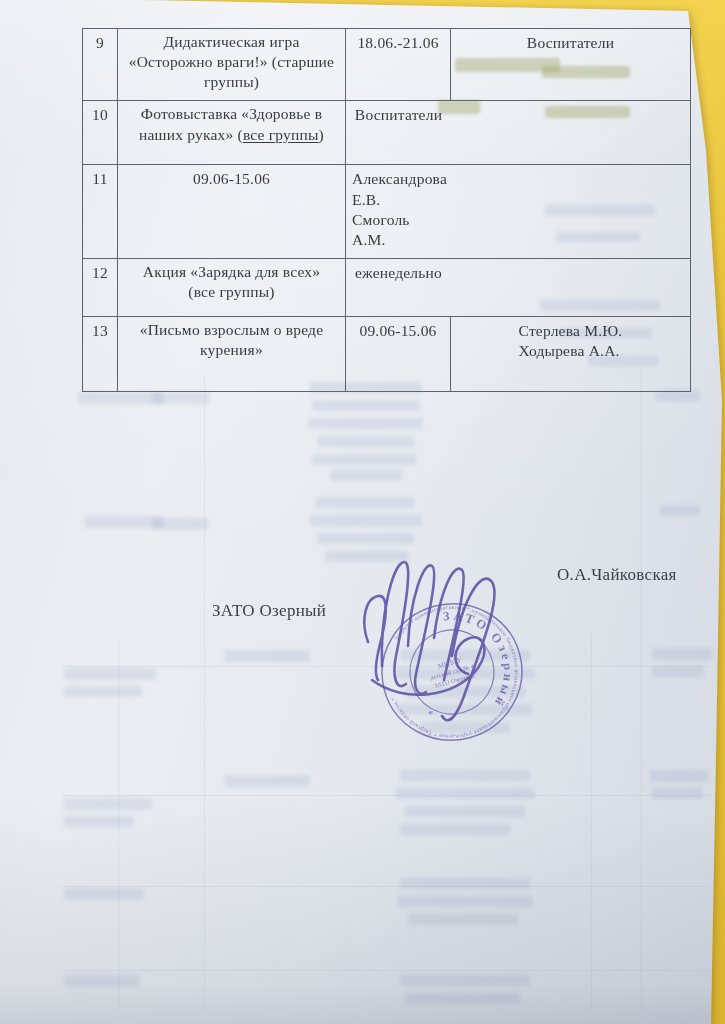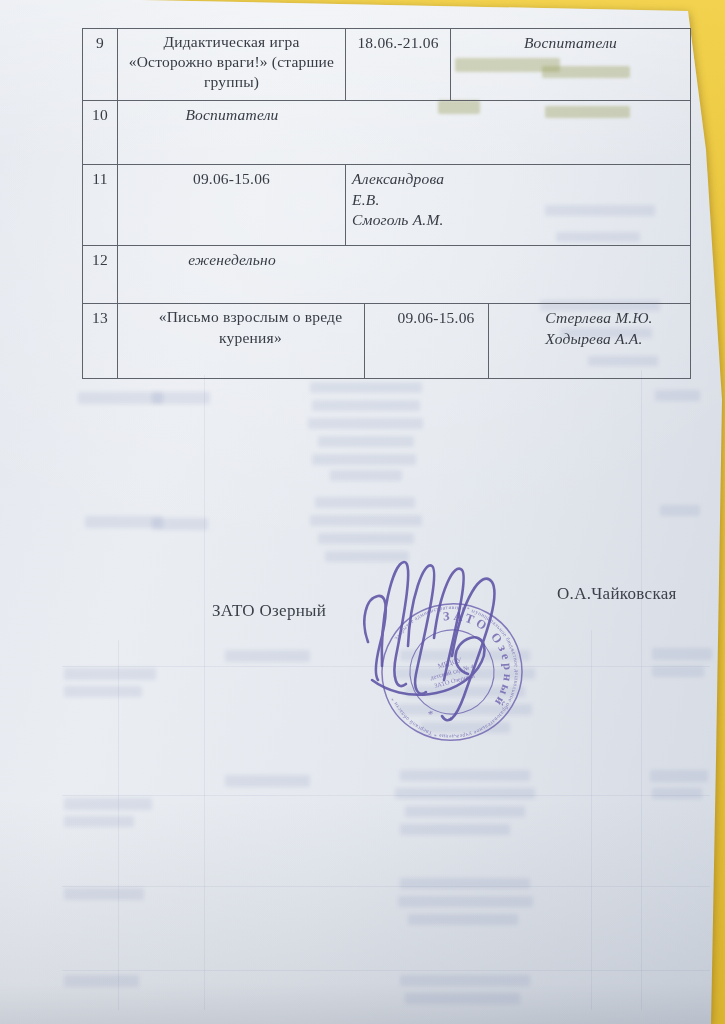--- a/index.html
+++ b/index.html
@@ -27,33 +27,33 @@
   .bl.v{background:rgba(95,108,150,.09); filter:blur(.6px);}
 
   
   .etable{
     position:absolute; left:82px; top:28px; width:607px;
     border:1.4px solid #5e636b; border-bottom:none;
     color:#363b44; font-size:15.5px; line-height:1.3; letter-spacing:.2px;
   }
   .trow{display:grid; grid-template-columns:35px 228px 105px 1fr; border-bottom:1.4px solid #5e636b;}
   .cell{border-right:1.4px solid #5e636b; padding:3px 6px 8px 6px; box-sizing:border-box;}
-  .cell:last-child{border-right:none;font-style:italic;}
+  .cell:last-child{border-right:none;}
   .cell.num{text-align:center; padding-top:4px;}
   .cell.event{text-align:center;}
   .cell.date{text-align:center; padding-top:4px;}
   .cell.resp{text-align:center; padding-top:4px;}
   .resp-block{display:inline-block; text-align:left;}
   .u{text-decoration:underline; text-underline-offset:2px;}
 
   
   .sigtext{position:absolute; color:#3a3f48; font-size:17px; letter-spacing:.3px; white-space:nowrap;}
   .sig-l1{left:62px; top:577px;}
   .sig-l2{left:212px; top:601px;}
-  .sig-name{left:557px; top:584px;}
+  .sig-name{left:557px; top:565px;}
 
   .stamp-svg{position:absolute; left:378px; top:598px; width:148px; height:148px; filter:blur(.35px); opacity:.8;}
   .sign-svg{position:absolute; left:352px; top:546px; width:176px; height:176px; opacity:.88;}
 </style>
 </head>
 <body>
 
 <div class="scene">
 
   <div class="paper-wrap">
@@ -127,32 +127,39 @@
       <div class="trow" style="min-height: 57px;">
         <div class="cell num">9</div>
         <div class="cell event">
           <div class="eline"><span>Дидактическая игра «Осторожно враги!» (старшие группы)</span></div>
         </div>
         <div class="cell date">18.06.-21.06</div>
         <div class="cell resp"><div class="resp-block"><div class="">Воспитатели</div></div></div>
       </div>
       <div class="trow" style="min-height: 63px;">
         <div class="cell num">10</div>
+        <div class="cell event">
+          <div class="eline"><span>Фотовыставка «Здоровье в наших руках» (</span><span class="u">все группы</span><span>)</span></div>
+        </div>
         <div class="cell resp"><div class="resp-block"><div class="">Воспитатели</div></div></div>
       </div>
       <div class="trow" style="min-height: 80px;">
         <div class="cell num">11</div>
         <div class="cell date">09.06-15.06</div>
         <div class="cell resp"><div class="resp-block"><div class="">Александрова Е.В.</div><div class="">Смоголь А.М.</div></div></div>
       </div>
       <div class="trow" style="min-height: 57px;">
         <div class="cell num">12</div>
+        <div class="cell event">
+          <div class="eline"><span>Акция «Зарядка для всех»</span></div>
+          <div class="eline"><span>(все группы)</span></div>
+        </div>
         <div class="cell date">еженедельно</div>
       </div>
-      <div class="trow" style="min-height: 74px; gap: 19px;">
+      <div class="trow" style="min-height: 74px;">
         <div class="cell num">13</div>
         <div class="cell event">
           <div class="eline"><span>«Письмо взрослым о вреде курения»</span></div>
         </div>
         <div class="cell date">09.06-15.06</div>
         <div class="cell resp"><div class="resp-block"><div class="">Стерлева М.Ю.</div><div class="">Ходырева А.А.</div></div></div>
       </div>
     </div>
 
   <div class="sigtext sig-l2">ЗАТО Озерный</div>

